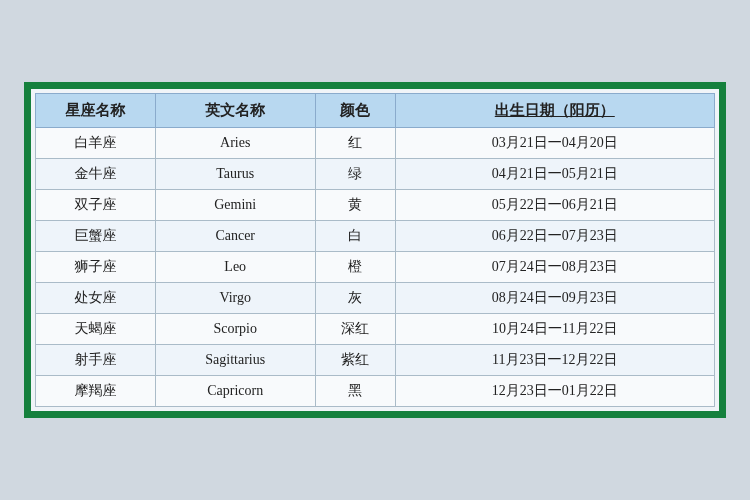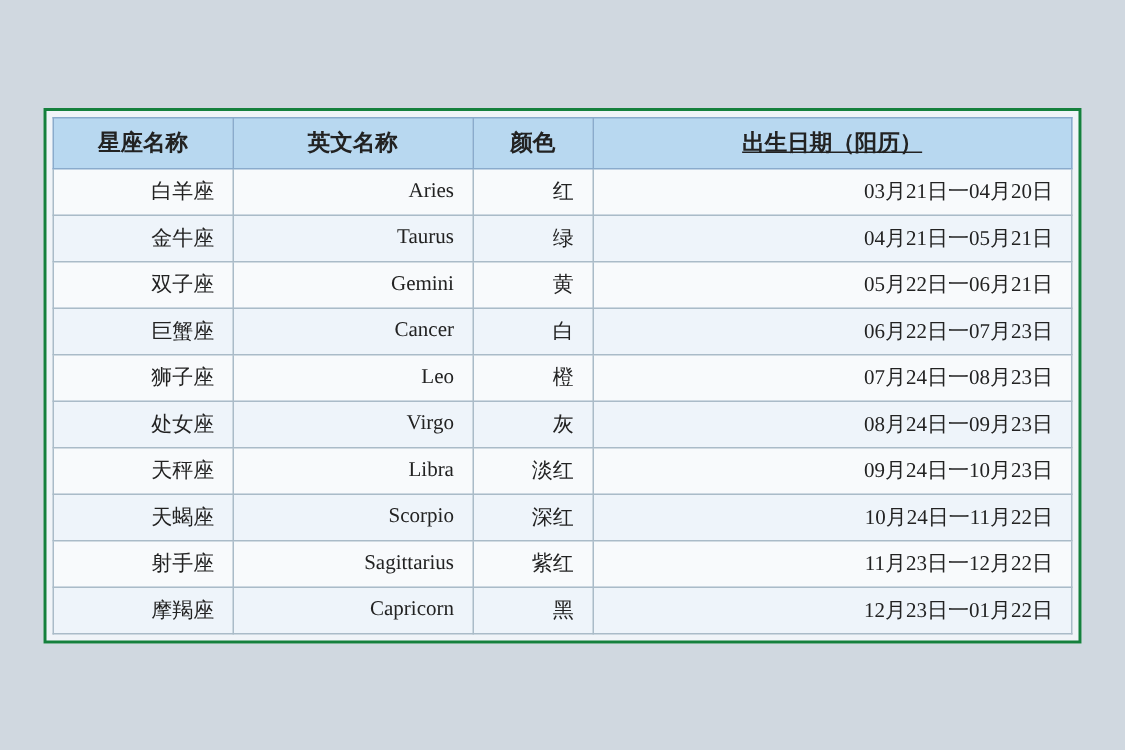--- a/index.html
+++ b/index.html
@@ -13,21 +13,21 @@
       height: 500px;
       background-color: #d0d8e0;
       display: flex;
       align-items: center;
       justify-content: center;
       font-family: "SimSun", "宋体", serif;
     }
 
     .table-container {
       background-color: #f0f4f8;
-      border: 2px solid #15803d;
+      border: 7px solid #15803d;
       padding: 4px;
     }
 
     table {
       border-collapse: collapse;
       width: 680px;
     }
 
     th {
       background-color: #b8d8f0;
@@ -35,21 +35,21 @@
       padding: 7px 12px;
       text-align: center;
       font-size: 15px;
       font-weight: bold;
       color: #222;
     }
 
     td {
       border: 1px solid #aabbc8;
       padding: 6px 12px;
-      text-align: right;
+      text-align: center;
       font-size: 14px;
       color: #222;
       background-color: #f8fafc;
     }
 
     tr:nth-child(even) td {
       background-color: #eef4fa;
     }
 
     .col-cn { width: 120px; }
@@ -101,26 +101,20 @@
           <td>橙</td>
           <td>07月24日一08月23日</td>
         </tr>
         <tr>
           <td>处女座</td>
           <td>Virgo</td>
           <td>灰</td>
           <td>08月24日一09月23日</td>
         </tr>
         <tr>
-          <td>天秤座</td>
-          <td>Libra</td>
-          <td>淡红</td>
-          <td>09月24日一10月23日</td>
-        </tr>
-        <tr>
           <td>天蝎座</td>
           <td>Scorpio</td>
           <td>深红</td>
           <td>10月24日一11月22日</td>
         </tr>
         <tr>
           <td>射手座</td>
           <td>Sagittarius</td>
           <td>紫红</td>
           <td>11月23日一12月22日</td>

